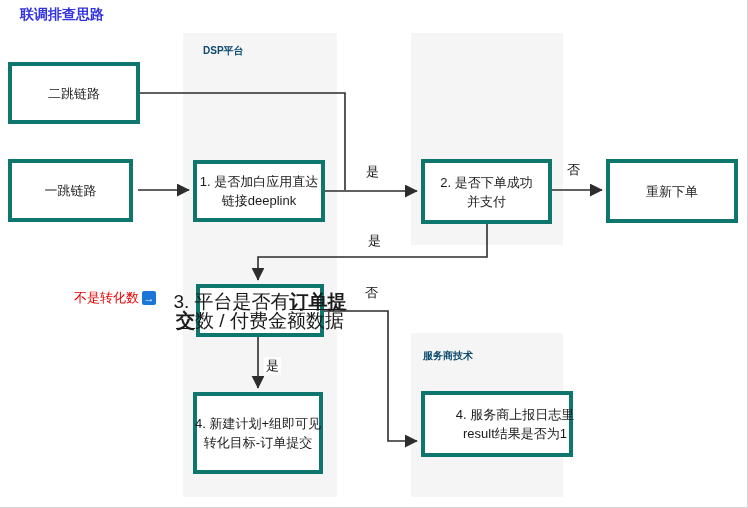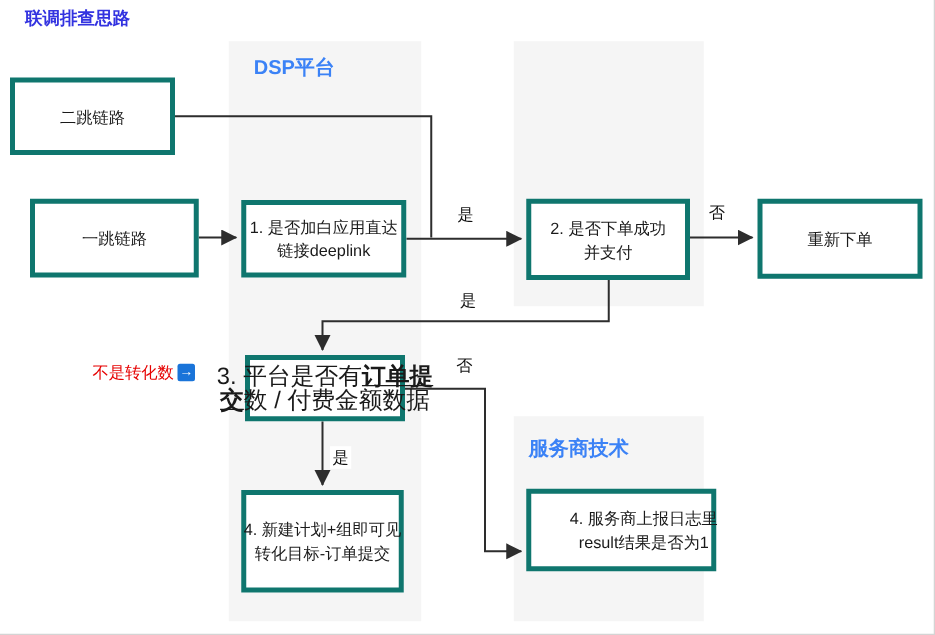--- a/index.html
+++ b/index.html
@@ -7,36 +7,36 @@
   #canvas{
     position:relative;width:748px;height:508px;background:#ffffff;
     box-sizing:border-box;border-right:1px solid #d4d4d4;border-bottom:1px solid #d4d4d4;
     overflow:hidden;
   }
   .lane{position:absolute;background:#f5f5f5;}
   #lane-dsp{left:183px;top:33px;width:154px;height:464px;}
   #lane-ecommerce{left:411px;top:33px;width:152px;height:212px;}
   #lane-vendor{left:411px;top:333px;width:152px;height:164px;}
   .lane-title{
-    position:absolute;font-size:16px;font-weight:bold;color:#3b82f6;white-space:nowrap;
+    position:absolute;font-size:10px;font-weight:bold;color:#0c4a6e;white-space:nowrap;
   }
   #lane-title-dsp{left:203px;top:44px;}
   #lane-title-ecommerce{left:423px;top:44px;}
   #lane-title-vendor{left:423px;top:349px;}
   #page-title{
     position:absolute;left:20px;top:6px;font-size:14px;font-weight:bold;
     color:#3333e0;white-space:nowrap;
   }
   .node{
     position:absolute;background:#ffffff;border:4px solid #0f766e;box-sizing:border-box;
     display:flex;flex-direction:column;align-items:center;justify-content:center;
     font-size:13px;color:#1a1a1a;text-align:center;line-height:19px;
   }
   #node-second-hop{left:8px;top:62px;width:132px;height:62px;}
-  #node-first-hop{left:24px;top:159px;width:135px;height:63px;}
+  #node-first-hop{left:8px;top:159px;width:125px;height:63px;}
   #node-step1{left:193px;top:160px;width:132px;height:62px;}
   #node-step2{left:421px;top:159px;width:131px;height:65px;}
   #node-reorder{left:606px;top:159px;width:132px;height:64px;}
   #node-step3{left:196px;top:284px;width:128px;height:53px;font-size:19px;}
   #node-step4-dsp{left:193px;top:392px;width:130px;height:82px;}
   #node-step4-vendor{left:421px;top:391px;width:152px;height:66px;padding-left:36px;}
   .bl{white-space:nowrap;}
   .em{font-weight:bold;text-decoration:underline;}
   #wires{position:absolute;left:0;top:0;pointer-events:none;}
   #wires path{fill:none;stroke:#2d2d2d;stroke-width:1.6;}

